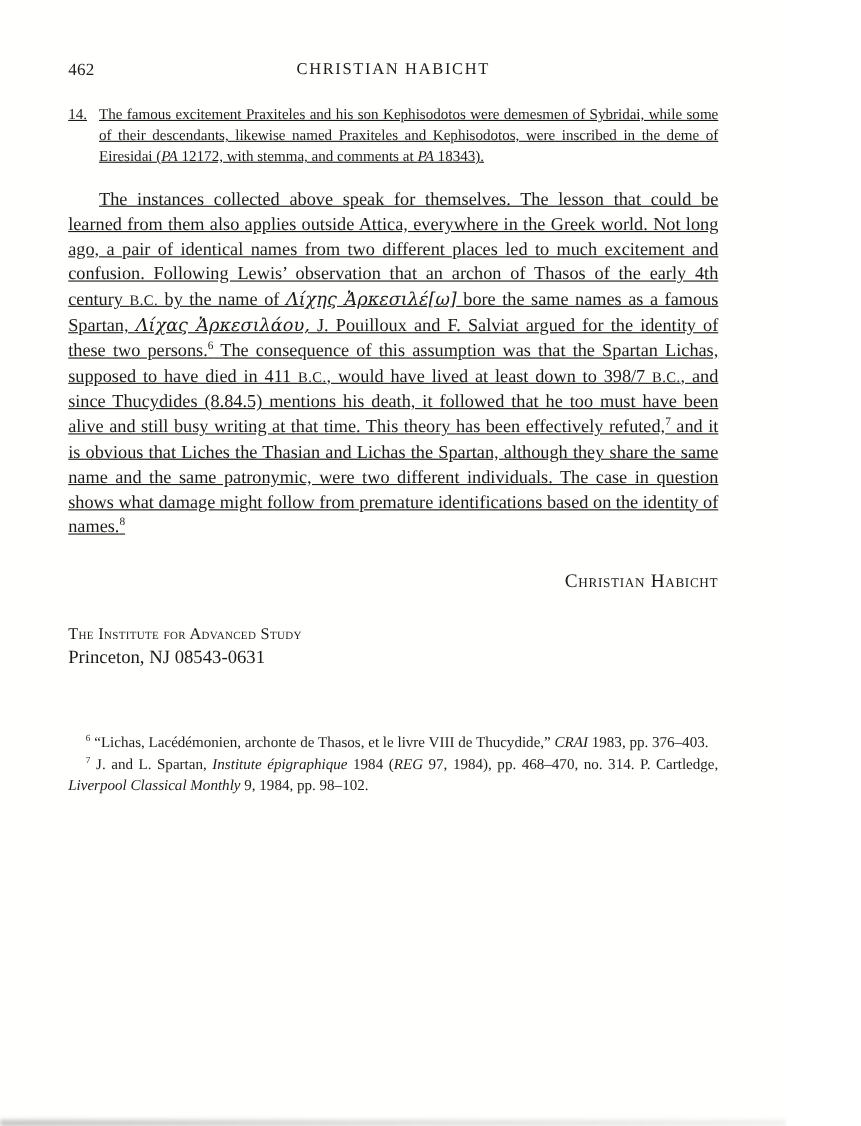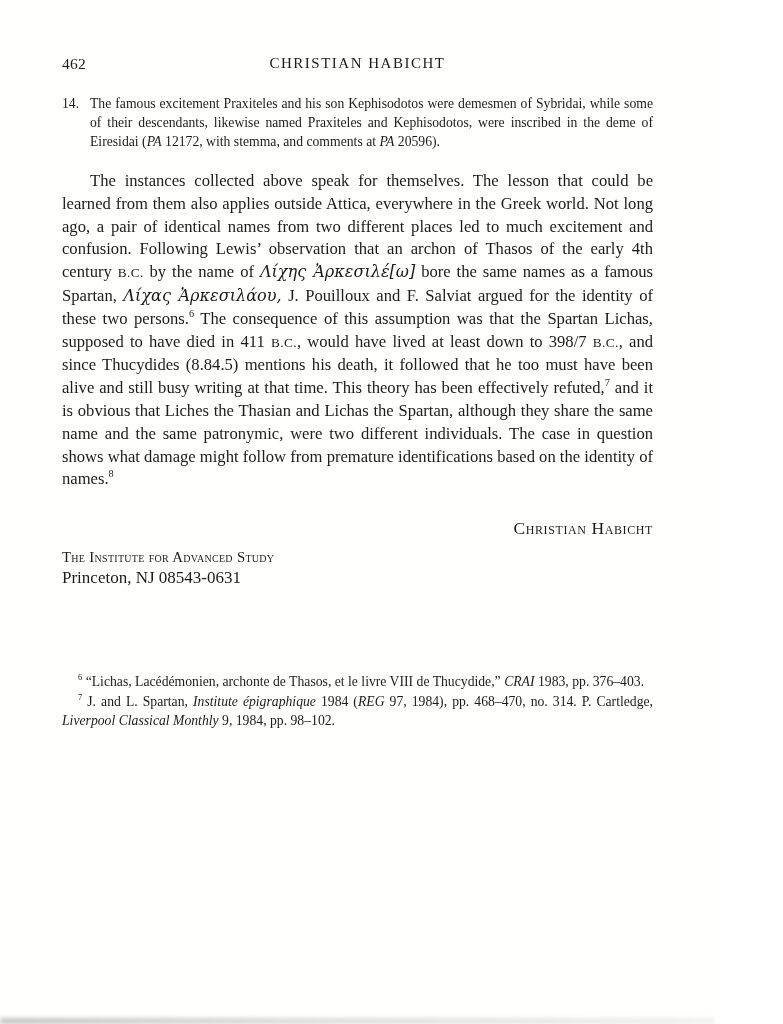--- a/index.html
+++ b/index.html
@@ -30,34 +30,36 @@
     left: 0;
     top: 0;
     letter-spacing: 0.2px;
     font-size: 15.5px;
   }
   .note14 {
     display: flex;
     margin-top: 21px;
     font-size: 13.7px;
     line-height: 19px;
+    text-decoration: underline;
   }
   .note14-label {
     flex: 0 0 28px;
   }
   .note14-text {
     flex: 1;
     text-align: justify;
   }
   .body-para {
     margin: 19px 0 0 0;
     font-size: 16.6px;
     line-height: 22.8px;
     text-align: justify;
     text-indent: 28px;
+    text-decoration: underline;
   }
   sup {
     font-size: 0.62em;
     line-height: 0;
     vertical-align: super;
   }
   .italic {
     font-style: italic;
   }
   .greek {
@@ -70,34 +72,34 @@
     letter-spacing: 0.03em;
   }
   .signature {
     margin-top: 27px;
     text-align: right;
     font-variant: small-caps;
     font-size: 17.5px;
     letter-spacing: 0.6px;
   }
   .affiliation {
-    margin-top: 8px;
+    margin-top: 28px;
     font-size: 14.8px;
     line-height: 20px;
   }
   .institute {
     font-variant: small-caps;
     letter-spacing: 0.3px;
   }
   .address {
     margin-top: 1px;
     font-size: 17px;
   }
   .footnotes {
-    margin-top: 84px;
+    margin-top: 57px;
     font-size: 13.7px;
     line-height: 19.5px;
     text-align: justify;
   }
   .footnote {
     margin: 0;
     text-indent: 16px;
   }
   .scan-edge {
     position: absolute;
@@ -117,21 +119,21 @@
 
 <div class="page">
 
   <header class="running-head">
     <span class="page-num">462</span>
     <span>CHRISTIAN HABICHT</span>
   </header>
 
   <div class="note14">
     <span class="note14-label">14.</span>
-    <div class="note14-text"><span>The famous excitement Praxiteles and his son Kephisodotos were demesmen of Sybridai, while some of their descendants, likewise named Praxiteles and Kephisodotos, were inscribed in the deme of Eiresidai (</span><span class="italic">PA</span><span> 12172, with stemma, and comments at </span><span class="italic">PA</span><span> 20596).</span></div>
+    <div class="note14-text"><span>The famous excitement Praxiteles and his son Kephisodotos were demesmen of Sybridai, while some of their descendants, likewise named Praxiteles and Kephisodotos, were inscribed in the deme of Eiresidai (</span><span class="italic">PA</span><span> 12172, with stemma, and comments at </span><span class="italic">PA</span><span> 18343).</span></div>
   </div>
 
   <p class="body-para"><span>The instances collected above speak for themselves. The lesson that could be learned from them also applies outside Attica, everywhere in the Greek world. Not long ago, a pair of identical names from two different places led to much excitement and confusion. Following Lewis’ observation that an archon of Thasos of the early 4th century </span><span class="caps">B.C.</span><span> by the name of </span><span class="greek">Λίχης Ἀρκεσιλέ[ω]</span><span> bore the same names as a famous Spartan, </span><span class="greek">Λίχας Ἀρκεσιλάου,</span><span> J. Pouilloux and F. Salviat argued for the identity of these two persons.</span><sup>6</sup><span> The consequence of this assumption was that the Spartan Lichas, supposed to have died in 411 </span><span class="caps">B.C.</span><span>, would have lived at least down to 398/7 </span><span class="caps">B.C.</span><span>, and since Thucydides (8.84.5) mentions his death, it followed that he too must have been alive and still busy writing at that time. This theory has been effectively refuted,</span><sup>7</sup><span> and it is obvious that Liches the Thasian and Lichas the Spartan, although they share the same name and the same patronymic, were two different individuals. The case in question shows what damage might follow from premature identifications based on the identity of names.</span><sup>8</sup></p>
 
   <div class="signature">Christian Habicht</div>
 
   <div class="affiliation">
     <div class="institute">The Institute for Advanced Study</div>
     <div class="address">Princeton, NJ 08543-0631</div>
   </div>

